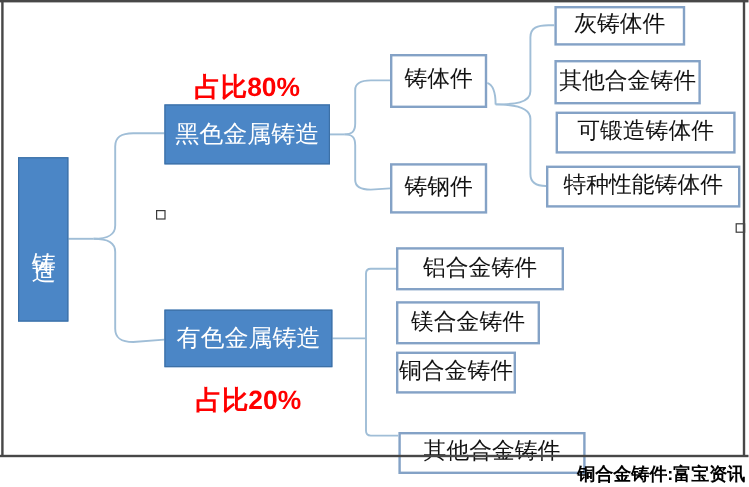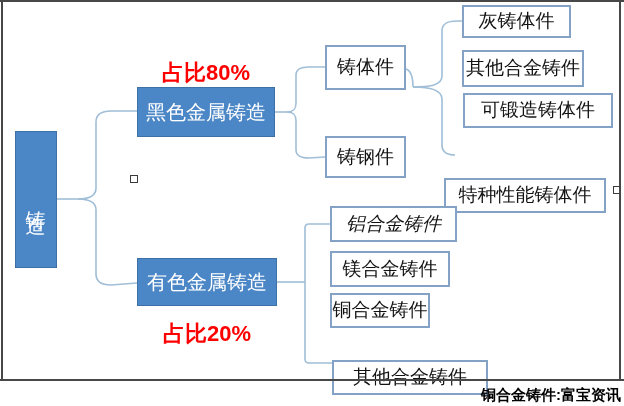--- a/index.html
+++ b/index.html
@@ -50,23 +50,23 @@
 
   <div class="node blue" style="left:137px;top:258px;width:140px;height:48px;">有色金属铸造</div>
   <div class="share" style="left:137px;top:319px;width:140px;">占比20%</div>
 
   <div class="node leaf" style="left:325px;top:45px;width:81px;height:45px;">铸体件</div>
   <div class="node leaf" style="left:325px;top:136px;width:81px;height:42px;">铸钢件</div>
 
   <div class="node leaf" style="left:462px;top:5px;width:109px;height:33px;">灰铸体件</div>
   <div class="node leaf" style="left:462px;top:50px;width:122px;height:37px;">其他合金铸件</div>
   <div class="node leaf" style="left:463px;top:93px;width:150px;height:35px;">可锻造铸体件</div>
-  <div class="node leaf" style="left:444px;top:138px;width:162px;height:35px;margin-top:40px;">特种性能铸体件</div>
+  <div class="node leaf" style="left:455px;top:138px;width:162px;height:35px;">特种性能铸体件</div>
 
-  <div class="node leaf" style="left:330px;top:206px;width:127px;height:36px;font-style:italic;">铝合金铸件</div>
+  <div class="node leaf" style="left:330px;top:206px;width:140px;height:36px;">铝合金铸件</div>
   <div class="node leaf" style="left:330px;top:251px;width:120px;height:36px;">镁合金铸件</div>
   <div class="node leaf" style="left:330px;top:293px;width:100px;height:35px;">铜合金铸件</div>
   <div class="node leaf" style="left:332px;top:340px;width:156px;height:35px;margin-top:20px;">其他合金铸件</div>
 
   <div class="handle" style="left:130px;top:175px;"></div>
   <div class="handle" style="left:613px;top:186px;"></div>
 
   <div class="frame" style="left:0;top:0;width:624px;height:2px;"></div>
   <div class="frame" style="left:1px;top:0;width:2px;height:380px;"></div>
   <div class="frame" style="left:619px;top:0;width:2px;height:380px;"></div>

